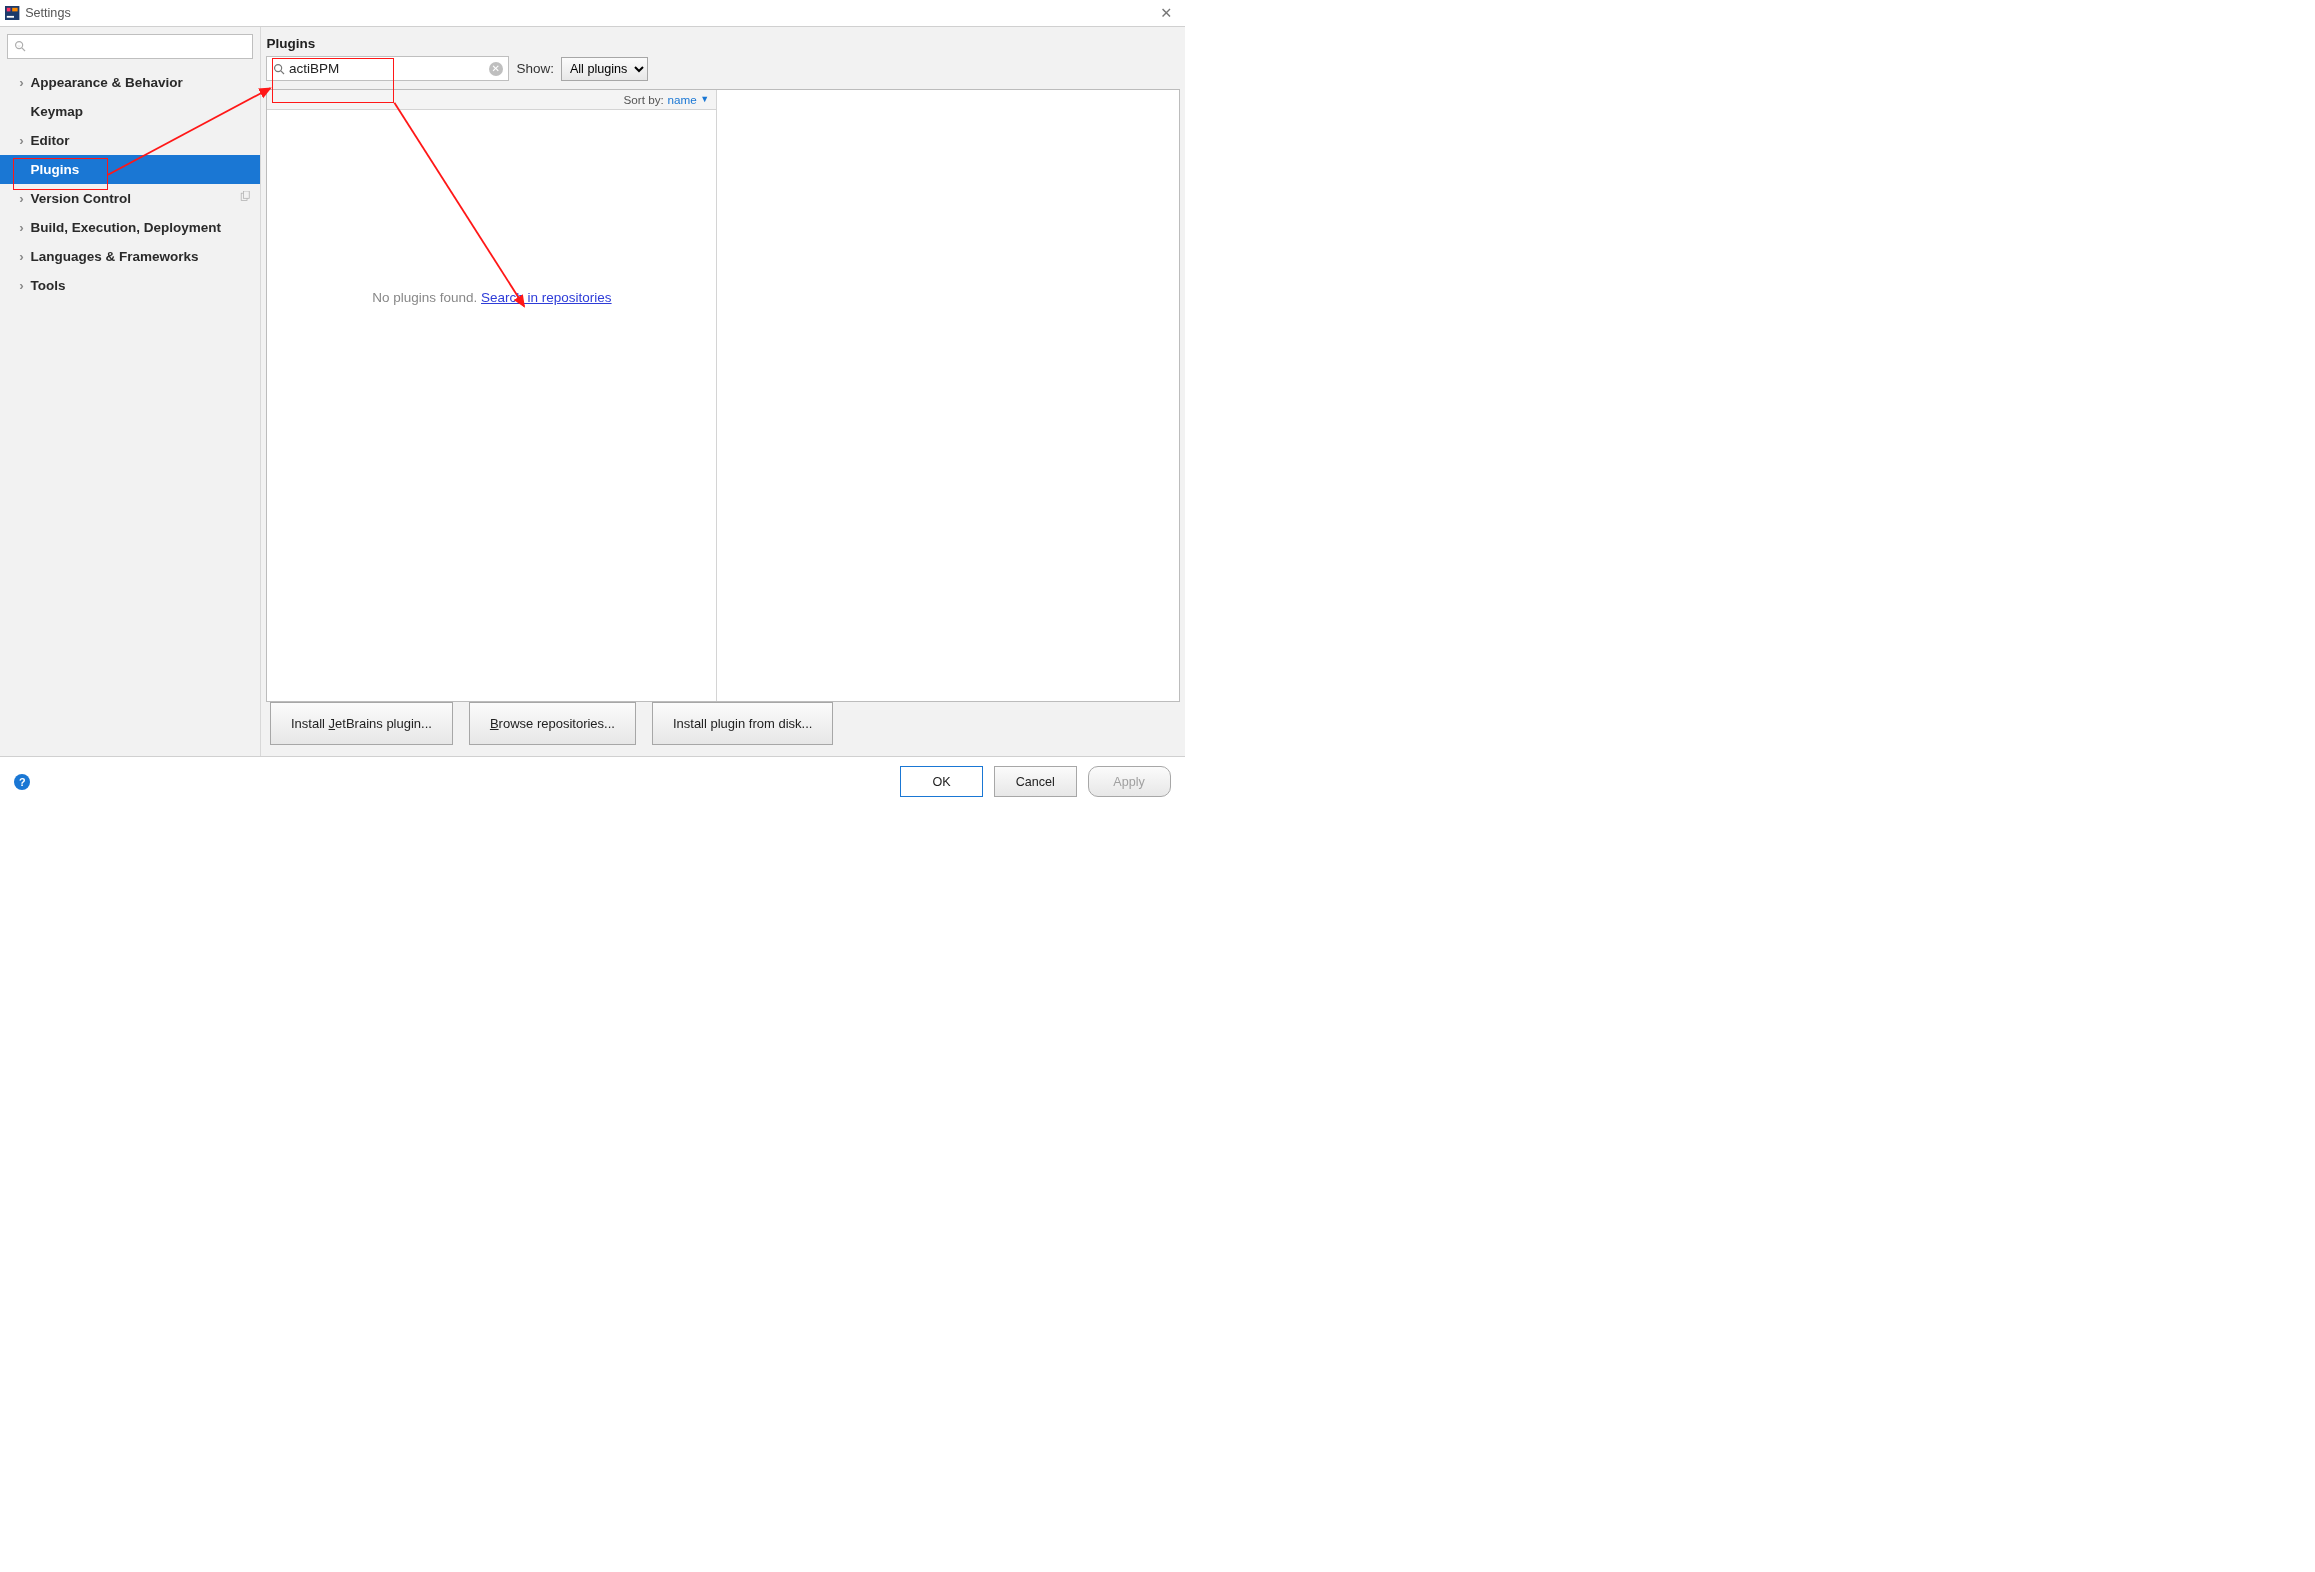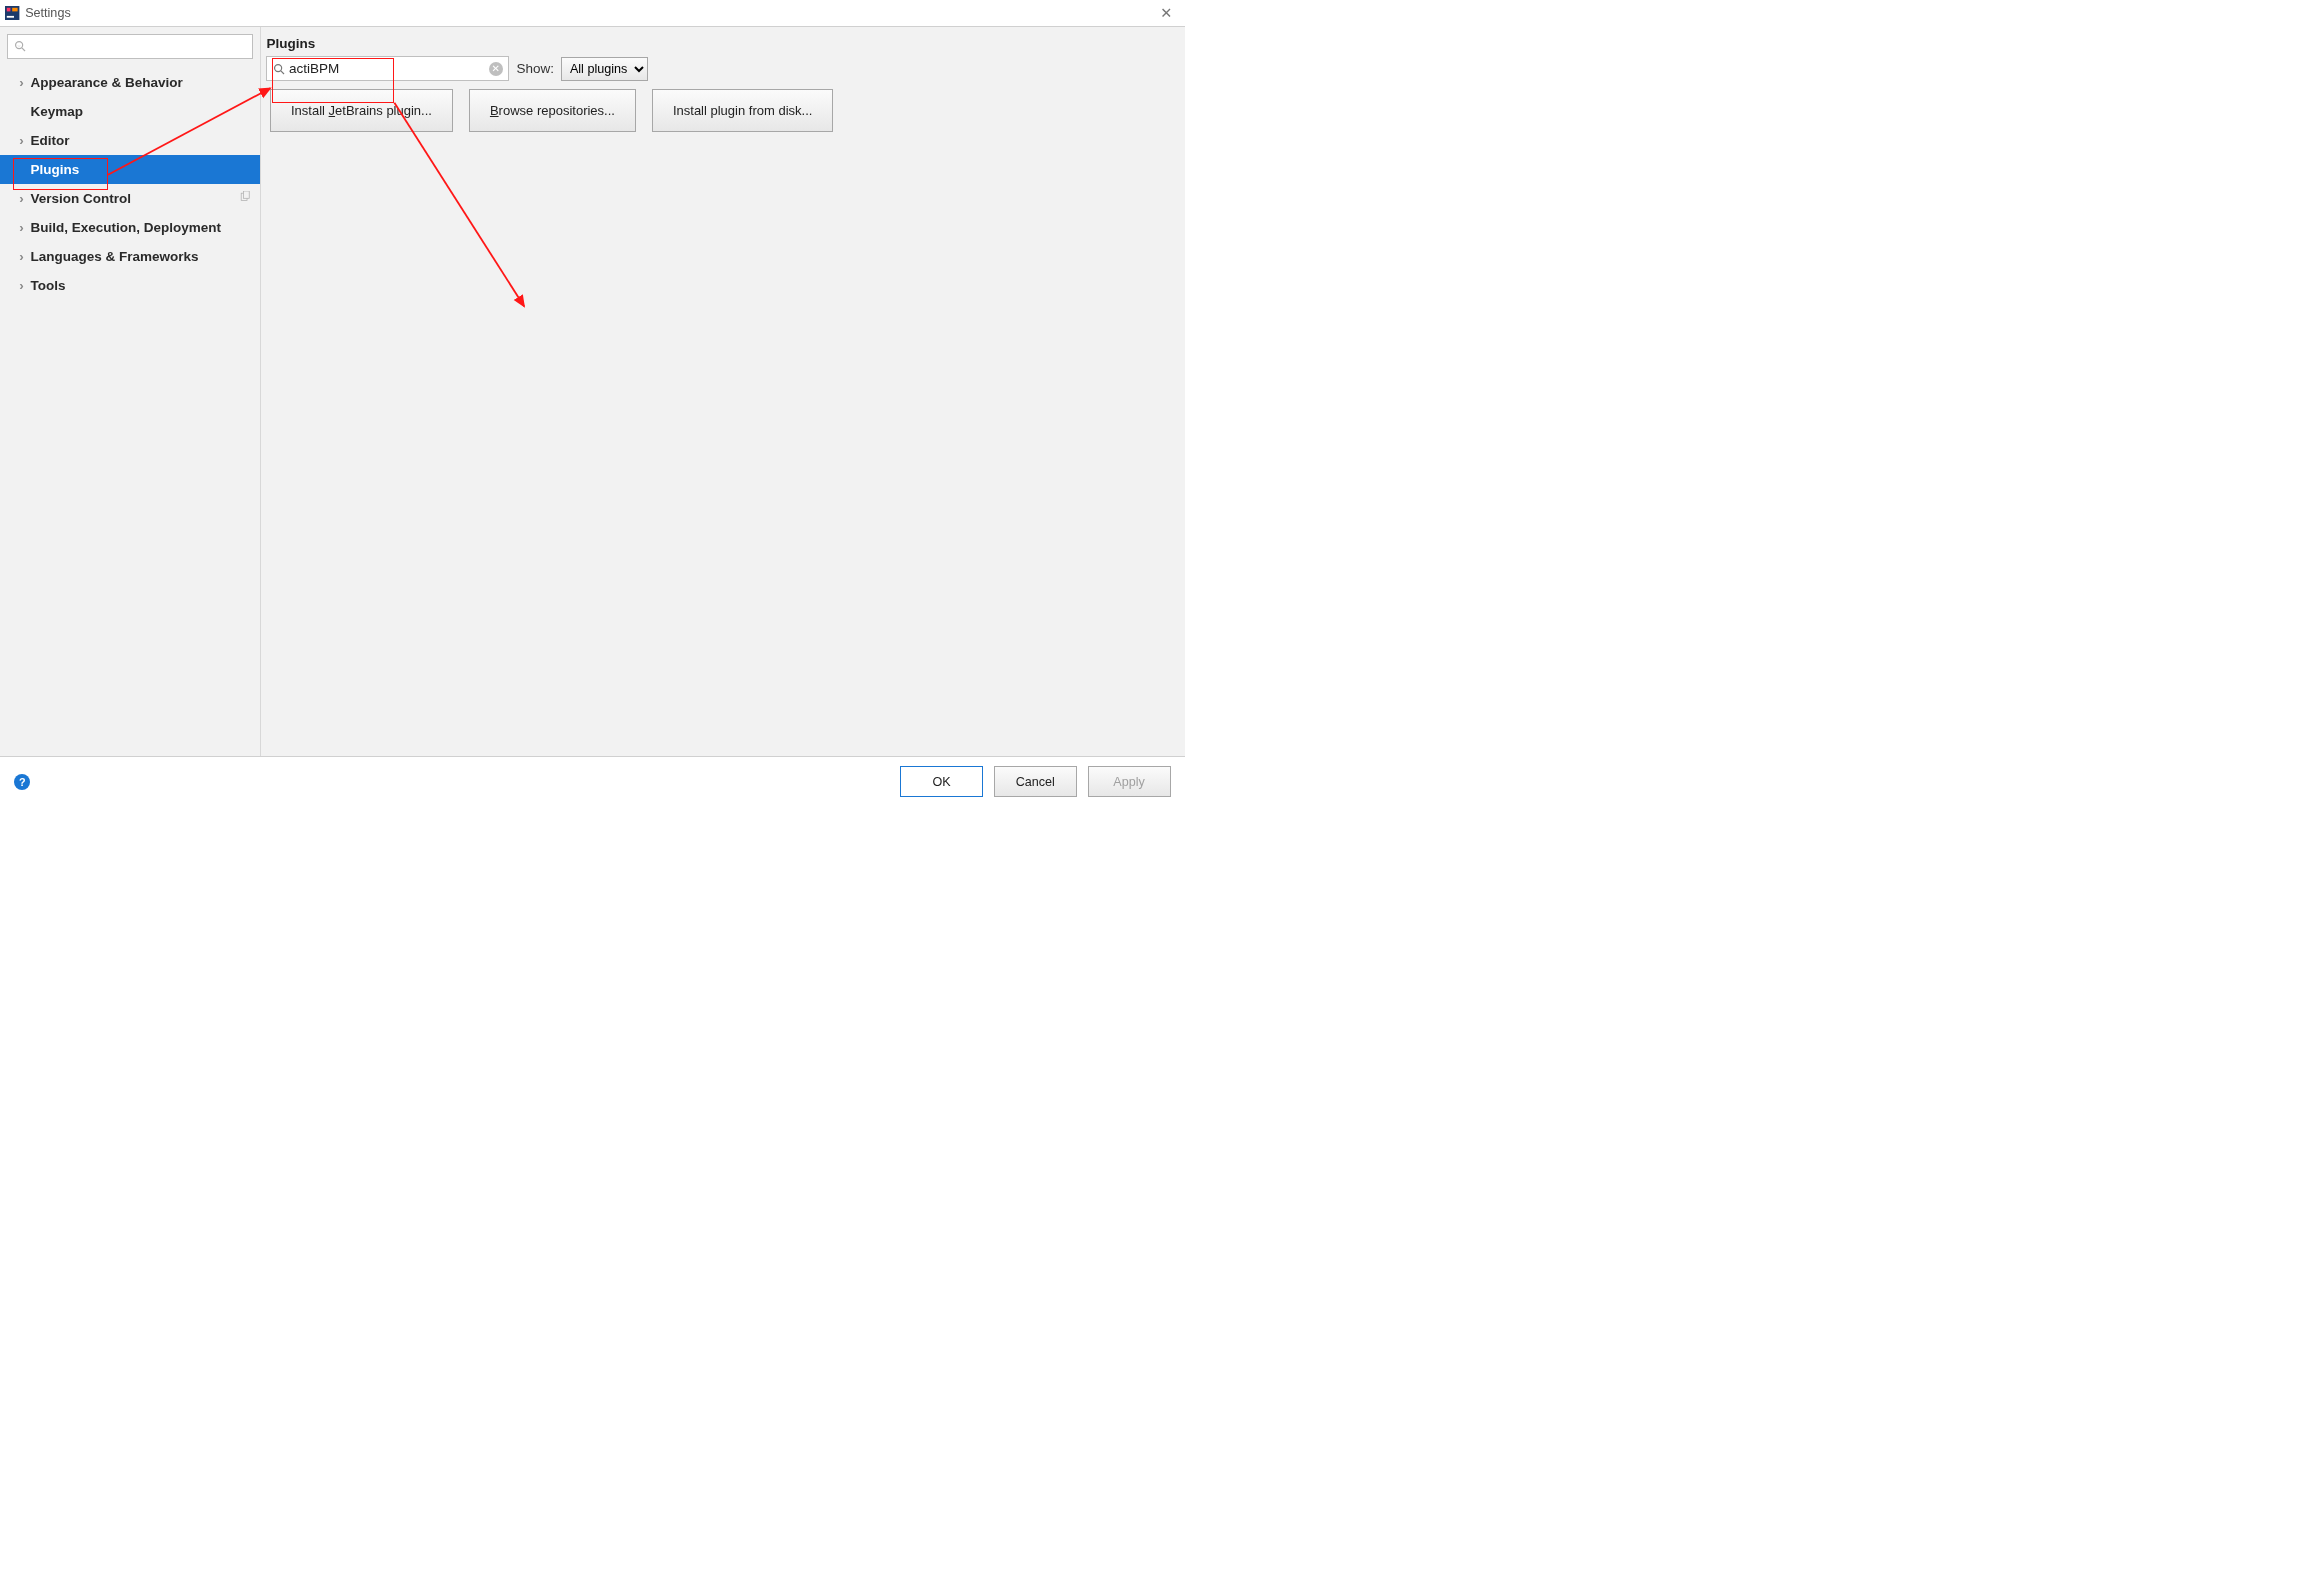--- a/index.html
+++ b/index.html
@@ -255,20 +255,21 @@
     font-size: 12.6px;
     color: #222;
     cursor: default;
   }
   .footer button.primary {
     border: 1.8px solid #1a77d4;
     background: #fff;
   }
   .footer button:disabled {
     color: #a0a0a0;
+    border-radius: 10px;
   }
 
   
   .anno { position: absolute; pointer-events: none; z-index: 50; }
   .anno-box1 { border: 1.8px solid #ff1717; }
   .anno-box2 { border: 1.8px solid #ff1717; }
   .anno-line { stroke: #ff1717; stroke-width: 2; fill: none; }
   .anno-arrowhead { fill: #ff1717; }
 </style>
 </head>
@@ -350,20 +351,34 @@
         </svg>
         <input type="text" value="actiBPM" style="">
         <span class="clear-btn">✕</span>
       </div>
       <span class="show-label">Show:</span>
       <select class="show-select">
         <option>All plugins</option>
       </select>
     </div>
 
+    <div class="list-panel">
+      <div class="list-left">
+        <div class="sort-bar">
+          <span>Sort by:</span>
+          <span class="val">name</span>
+          <span class="tri">▼</span>
+        </div>
+        <div class="empty-msg">
+          <span>No plugins found.</span>
+          <a href="#">Search in repositories</a>
+        </div>
+      </div>
+      <div class="list-right"></div>
+    </div>
 
     <div class="bottom-buttons">
       <button>Install <span class="ul">J</span>etBrains plugin...</button>
       <button><span class="ul">B</span>rowse repositories...</button>
       <button>Install plugin from disk...</button>
     </div>
   </div>
 </div>
 
 <div class="footer">

